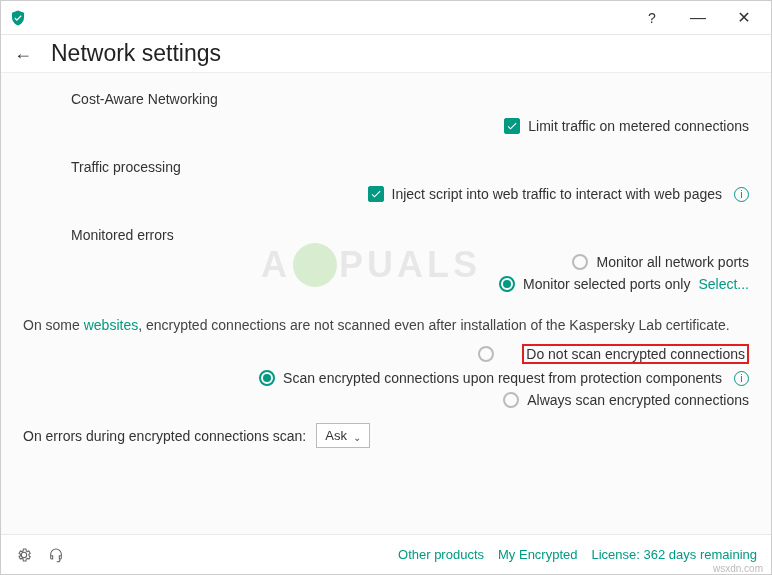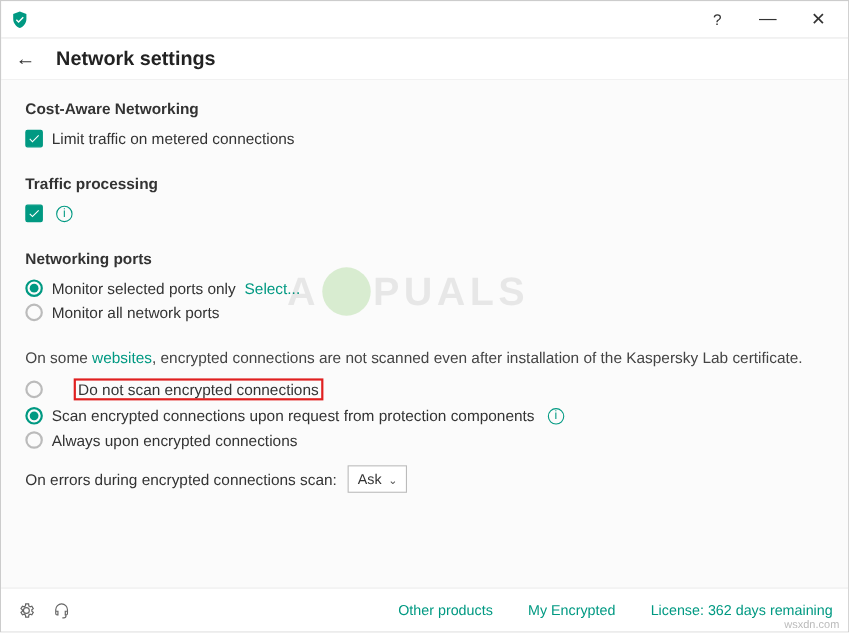--- a/index.html
+++ b/index.html
@@ -45,48 +45,50 @@
     align-items: center;
     padding: 0 12px;
     gap: 18px;
     border-bottom: 1px solid #eee;
   }
   .back-btn {
     font-size: 18px; color: #333; cursor: pointer;
     width: 20px; display: flex; align-items: center; justify-content: center;
   }
   .page-title {
-    font-size: 18px; font-weight: 700; color: #222;
+    font-size: 23px; font-weight: 400; color: #222;
   }
   .content {
     flex: 1;
     padding: 18px 22px 4px 22px;
     background: #fbfbfb;
     position: relative;
     overflow: hidden;
   }
   .section { margin-bottom: 22px; }
   .section-title {
-    font-weight: 700;
+    font-weight: 400;
     color: #333;
     margin-bottom: 8px;
     font-size: 14px;
+    margin-left: 48px;
   }
   .section-desc {
     font-size: 14px;
     color: #444;
     margin-bottom: 8px;
   }
   .check-row, .radio-row {
     display: flex;
     align-items: center;
     gap: 8px;
     font-size: 14px;
     color: #333;
     padding: 3px 0;
+    justify-content: flex-end;
   }
   .checkbox {
     width: 16px; height: 16px;
     border: 1px solid #009982;
     border-radius: 2px;
     display: flex; align-items: center; justify-content: center;
     background: #009982;
     color: #fff;
     font-size: 11px;
     cursor: pointer;
@@ -158,21 +160,20 @@
   .footer-icon {
     width: 18px; height: 18px;
     color: #555;
     cursor: pointer;
     display: flex; align-items: center; justify-content: center;
   }
   .footer-spacer { flex: 1; }
   .footer-link {
     color: #009982;
     cursor: pointer;
-    margin-left: 18px;
   }
   .watermark {
     position: absolute;
     top: 170px; left: 260px;
     font-size: 36px;
     font-weight: 700;
     color: rgba(0,0,0,0.08);
     letter-spacing: 4px;
     pointer-events: none;
     display: flex; align-items: center;
@@ -236,55 +237,56 @@
     </div>
 
     <div class="section">
       <div class="section-title">Traffic processing</div>
       <div class="check-row">
         <span class="checkbox">
           <svg viewBox="0 0 24 24">
               <path fill="#fff" d="M9 16.2 L4.8 12 l-1.4 1.4 L9 19 21 7 l-1.4-1.4 Z"></path>
             </svg>
         </span>
+        <span>Inject script into web traffic to interact with web pages</span>
         <span class="info-icon">i</span>
       </div>
     </div>
 
     <div class="section">
-      <div class="section-title">Networking ports</div>
+      <div class="section-title">Monitored errors</div>
+      <div class="radio-row">
+        <span class="radio"></span>
+        <span>Monitor all network ports</span>
+      </div>
       <div class="radio-row">
         <span class="radio selected"></span>
         <span>Monitor selected ports only</span>
         <span class="link">Select...</span>
-      </div>
-      <div class="radio-row">
-        <span class="radio"></span>
-        <span>Monitor all network ports</span>
       </div>
     </div>
 
     <div class="section" style="margin-bottom:8px;">
       <div class="section-desc">
         <span>On some </span><span class="link">websites</span><span>, encrypted connections are not scanned even after installation of the Kaspersky Lab certificate.</span>
       </div>
       <div class="radio-row">
         <span class="radio"></span>
         <span class="highlight-box">
           <span>Do not scan encrypted connections</span>
         </span>
       </div>
       <div class="radio-row">
         <span class="radio selected"></span>
         <span>Scan encrypted connections upon request from protection components</span>
         <span class="info-icon">i</span>
       </div>
       <div class="radio-row">
         <span class="radio"></span>
-        <span>Always upon encrypted connections</span>
+        <span>Always scan encrypted connections</span>
       </div>
       <div class="on-errors-row">
         <span>On errors during encrypted connections scan:</span>
         <div class="select-box">
           <span>Ask</span>
           <span class="chev">⌄</span>
         </div>
       </div>
     </div>
 

